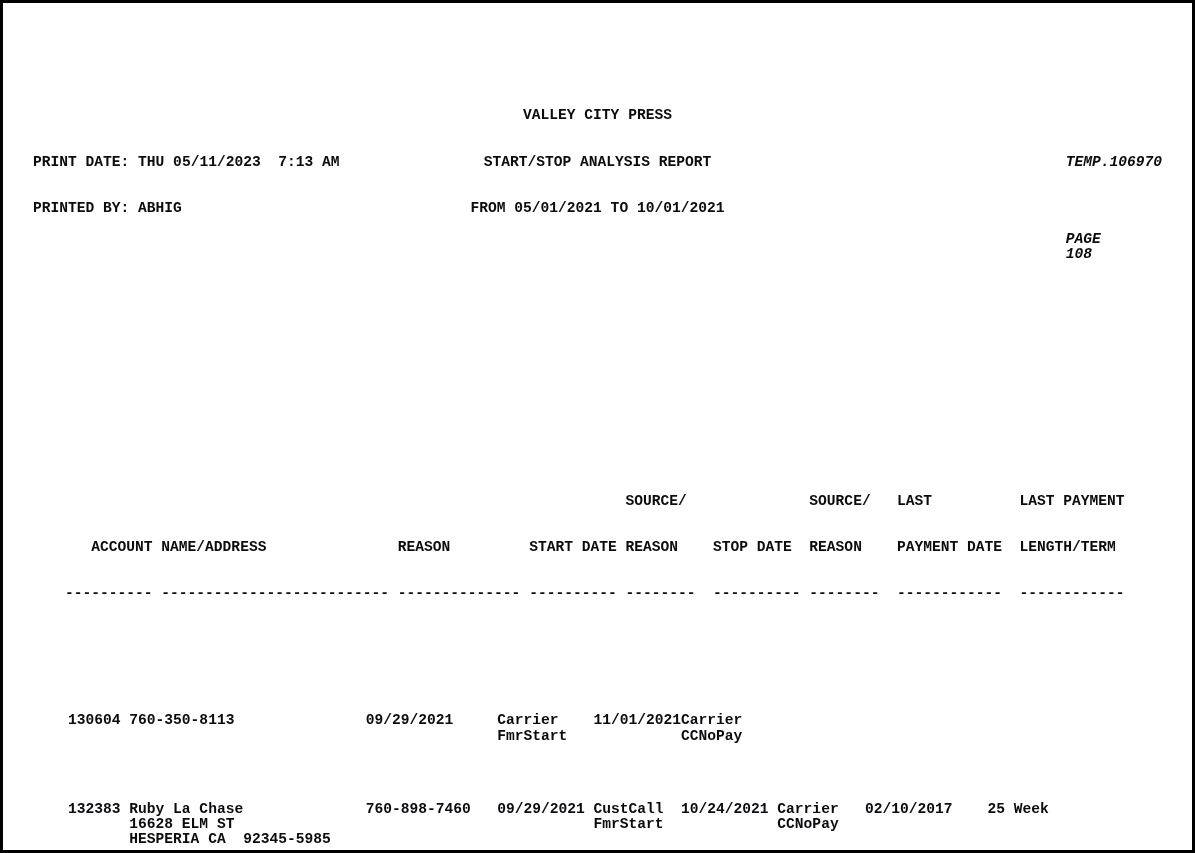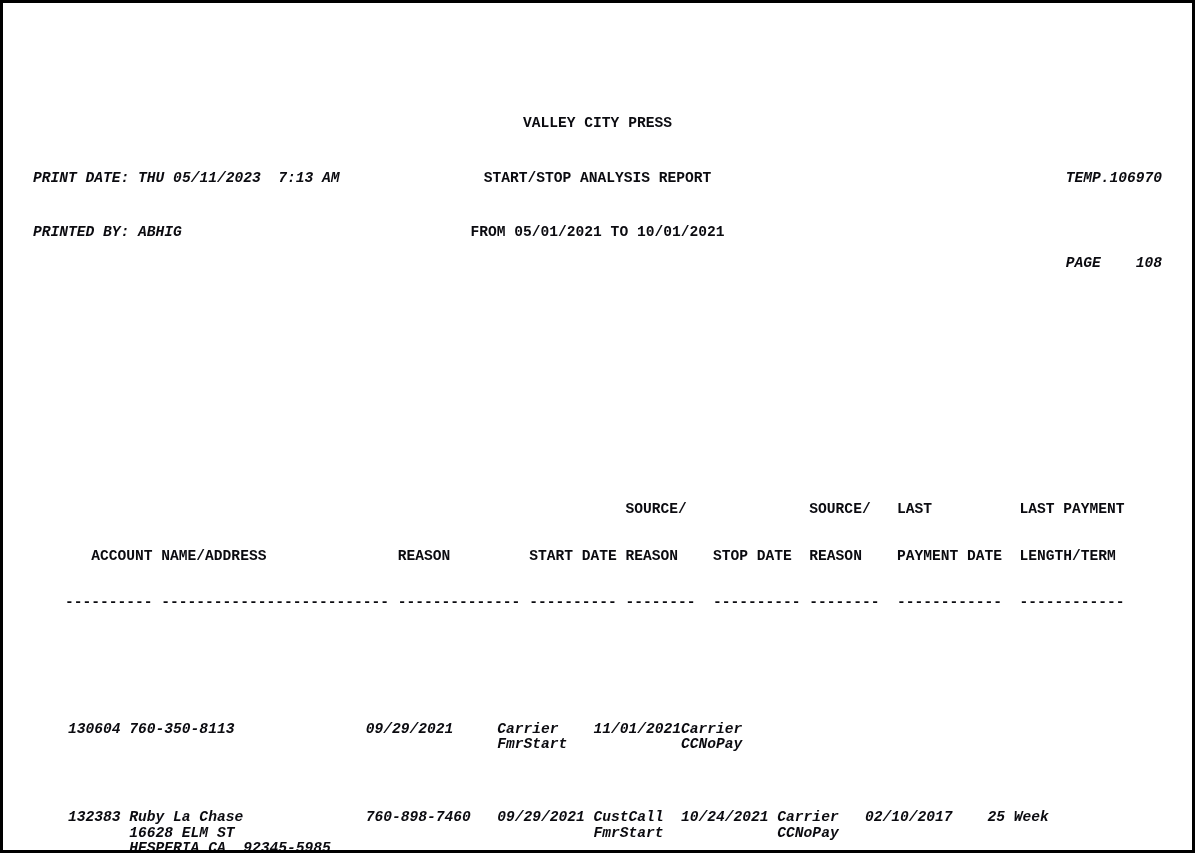--- a/index.html
+++ b/index.html
@@ -17,40 +17,40 @@
     color: #0b0b10;
     overflow: hidden;
   }
   .content { padding: 13px 30px 0 30px; white-space: pre; }
 
   
   .hdr-line {
     display: grid;
     grid-template-columns: 1fr auto 1fr;
     align-items: baseline;
-    margin-top: 8px;
   }
-  .hdr-left  { justify-self: start; text-align: center; font-style: italic; }
+  .hdr-left  { justify-self: start; text-align: center; }
   .hdr-center{ justify-self: center; text-align: center; }
   .hdr-right { justify-self: end; text-align: left; font-style: italic; }
   .page-line {
     display: flex;
     justify-content: space-between;
     width: 11ch;
+    flex-direction: column;
   }
 
   
   .tbl { margin-top: 31px; }
   .grid-row {
     display: grid;
     grid-template-columns: 10ch 1ch 27ch 15ch 11ch 10ch 11ch 10ch 14ch 12ch;
     align-items: start;
   }
   .c-account { text-align: right; }
-  .data-row { margin-bottom: 11px; font-style: italic; }
+  .data-row { margin-bottom: 11px; }
   .tbl-head { margin-bottom: 4px; margin-left: 32px; }
   .cell-line { display: block; }
 </style>
 </head>
 <body>
 
 <div class="page">
   <div class="content">
 
     

